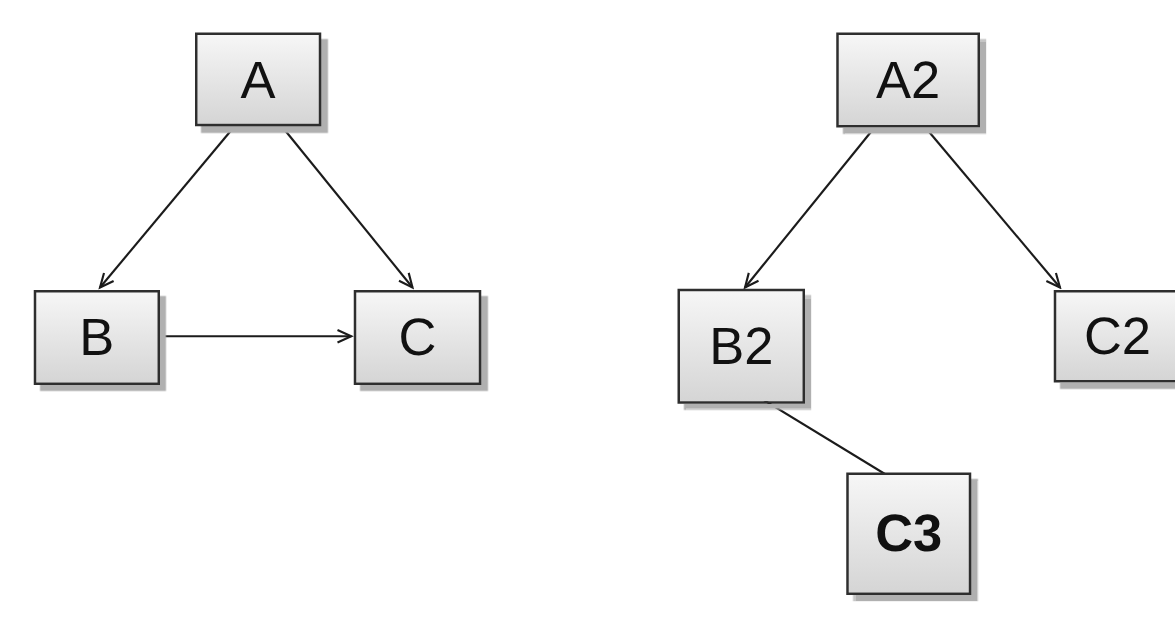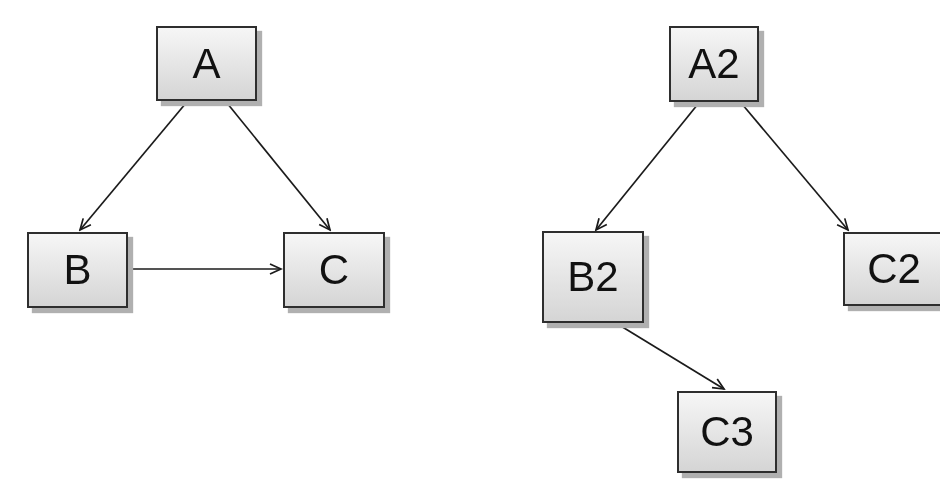--- a/index.html
+++ b/index.html
@@ -64,25 +64,25 @@
     </svg>
     <div class="node" style="left: 156px; top: 26px; width: 101px; height: 75px; border-color: rgb(46, 46, 46); background: linear-gradient(rgb(246, 246, 246) 0%, rgb(213, 213, 213) 100%); box-shadow: rgb(176, 176, 176) 5px 5px 1px 0px;">
       <span class="node-label" style="color: rgb(17, 17, 17);">A</span>
     </div>
     <div class="node" style="left: 27px; top: 232px; width: 101px; height: 76px; border-color: rgb(46, 46, 46); background: linear-gradient(rgb(246, 246, 246) 0%, rgb(213, 213, 213) 100%); box-shadow: rgb(176, 176, 176) 5px 5px 1px 0px;">
       <span class="node-label" style="color: rgb(17, 17, 17);">B</span>
     </div>
     <div class="node" style="left: 283px; top: 232px; width: 102px; height: 76px; border-color: rgb(46, 46, 46); background: linear-gradient(rgb(246, 246, 246) 0%, rgb(213, 213, 213) 100%); box-shadow: rgb(176, 176, 176) 5px 5px 1px 0px;">
       <span class="node-label" style="color: rgb(17, 17, 17);">C</span>
     </div>
-    <div class="node" style="left: 669px; top: 26px; width: 90px; height: 76px; border-color: rgb(46, 46, 46); background: linear-gradient(rgb(246, 246, 246) 0%, rgb(213, 213, 213) 100%); box-shadow: rgb(176, 176, 176) 5px 5px 1px 0px;">
+    <div class="node" style="left: 669px; top: 26px; width: 115px; height: 76px; border-color: rgb(46, 46, 46); background: linear-gradient(rgb(246, 246, 246) 0%, rgb(213, 213, 213) 100%); box-shadow: rgb(176, 176, 176) 5px 5px 1px 0px;">
       <span class="node-label" style="color: rgb(17, 17, 17);">A2</span>
     </div>
     <div class="node" style="left: 542px; top: 231px; width: 102px; height: 92px; border-color: rgb(46, 46, 46); background: linear-gradient(rgb(246, 246, 246) 0%, rgb(213, 213, 213) 100%); box-shadow: rgb(176, 176, 176) 5px 5px 1px 0px;">
       <span class="node-label" style="color: rgb(17, 17, 17);">B2</span>
     </div>
     <div class="node" style="left: 799px; top: 232px; width: 102px; height: 74px; border-color: rgb(46, 46, 46); background: linear-gradient(rgb(246, 246, 246) 0%, rgb(213, 213, 213) 100%); box-shadow: rgb(176, 176, 176) 5px 5px 1px 0px; margin-left: 44px;">
       <span class="node-label" style="color: rgb(17, 17, 17);">C2</span>
     </div>
-    <div class="node" style="left: 677px; top: 391px; width: 100px; height: 82px; border-color: rgb(46, 46, 46); background: linear-gradient(rgb(246, 246, 246) 0%, rgb(213, 213, 213) 100%); box-shadow: rgb(176, 176, 176) 5px 5px 1px 0px;">
+    <div class="node" style="left: 677px; top: 378px; width: 100px; height: 98px; border-color: rgb(46, 46, 46); background: linear-gradient(rgb(246, 246, 246) 0%, rgb(213, 213, 213) 100%); box-shadow: rgb(176, 176, 176) 5px 5px 1px 0px; font-weight: bold;">
       <span class="node-label" style="color: rgb(17, 17, 17);">C3</span>
     </div>
   </div>
 
 </body></html>

